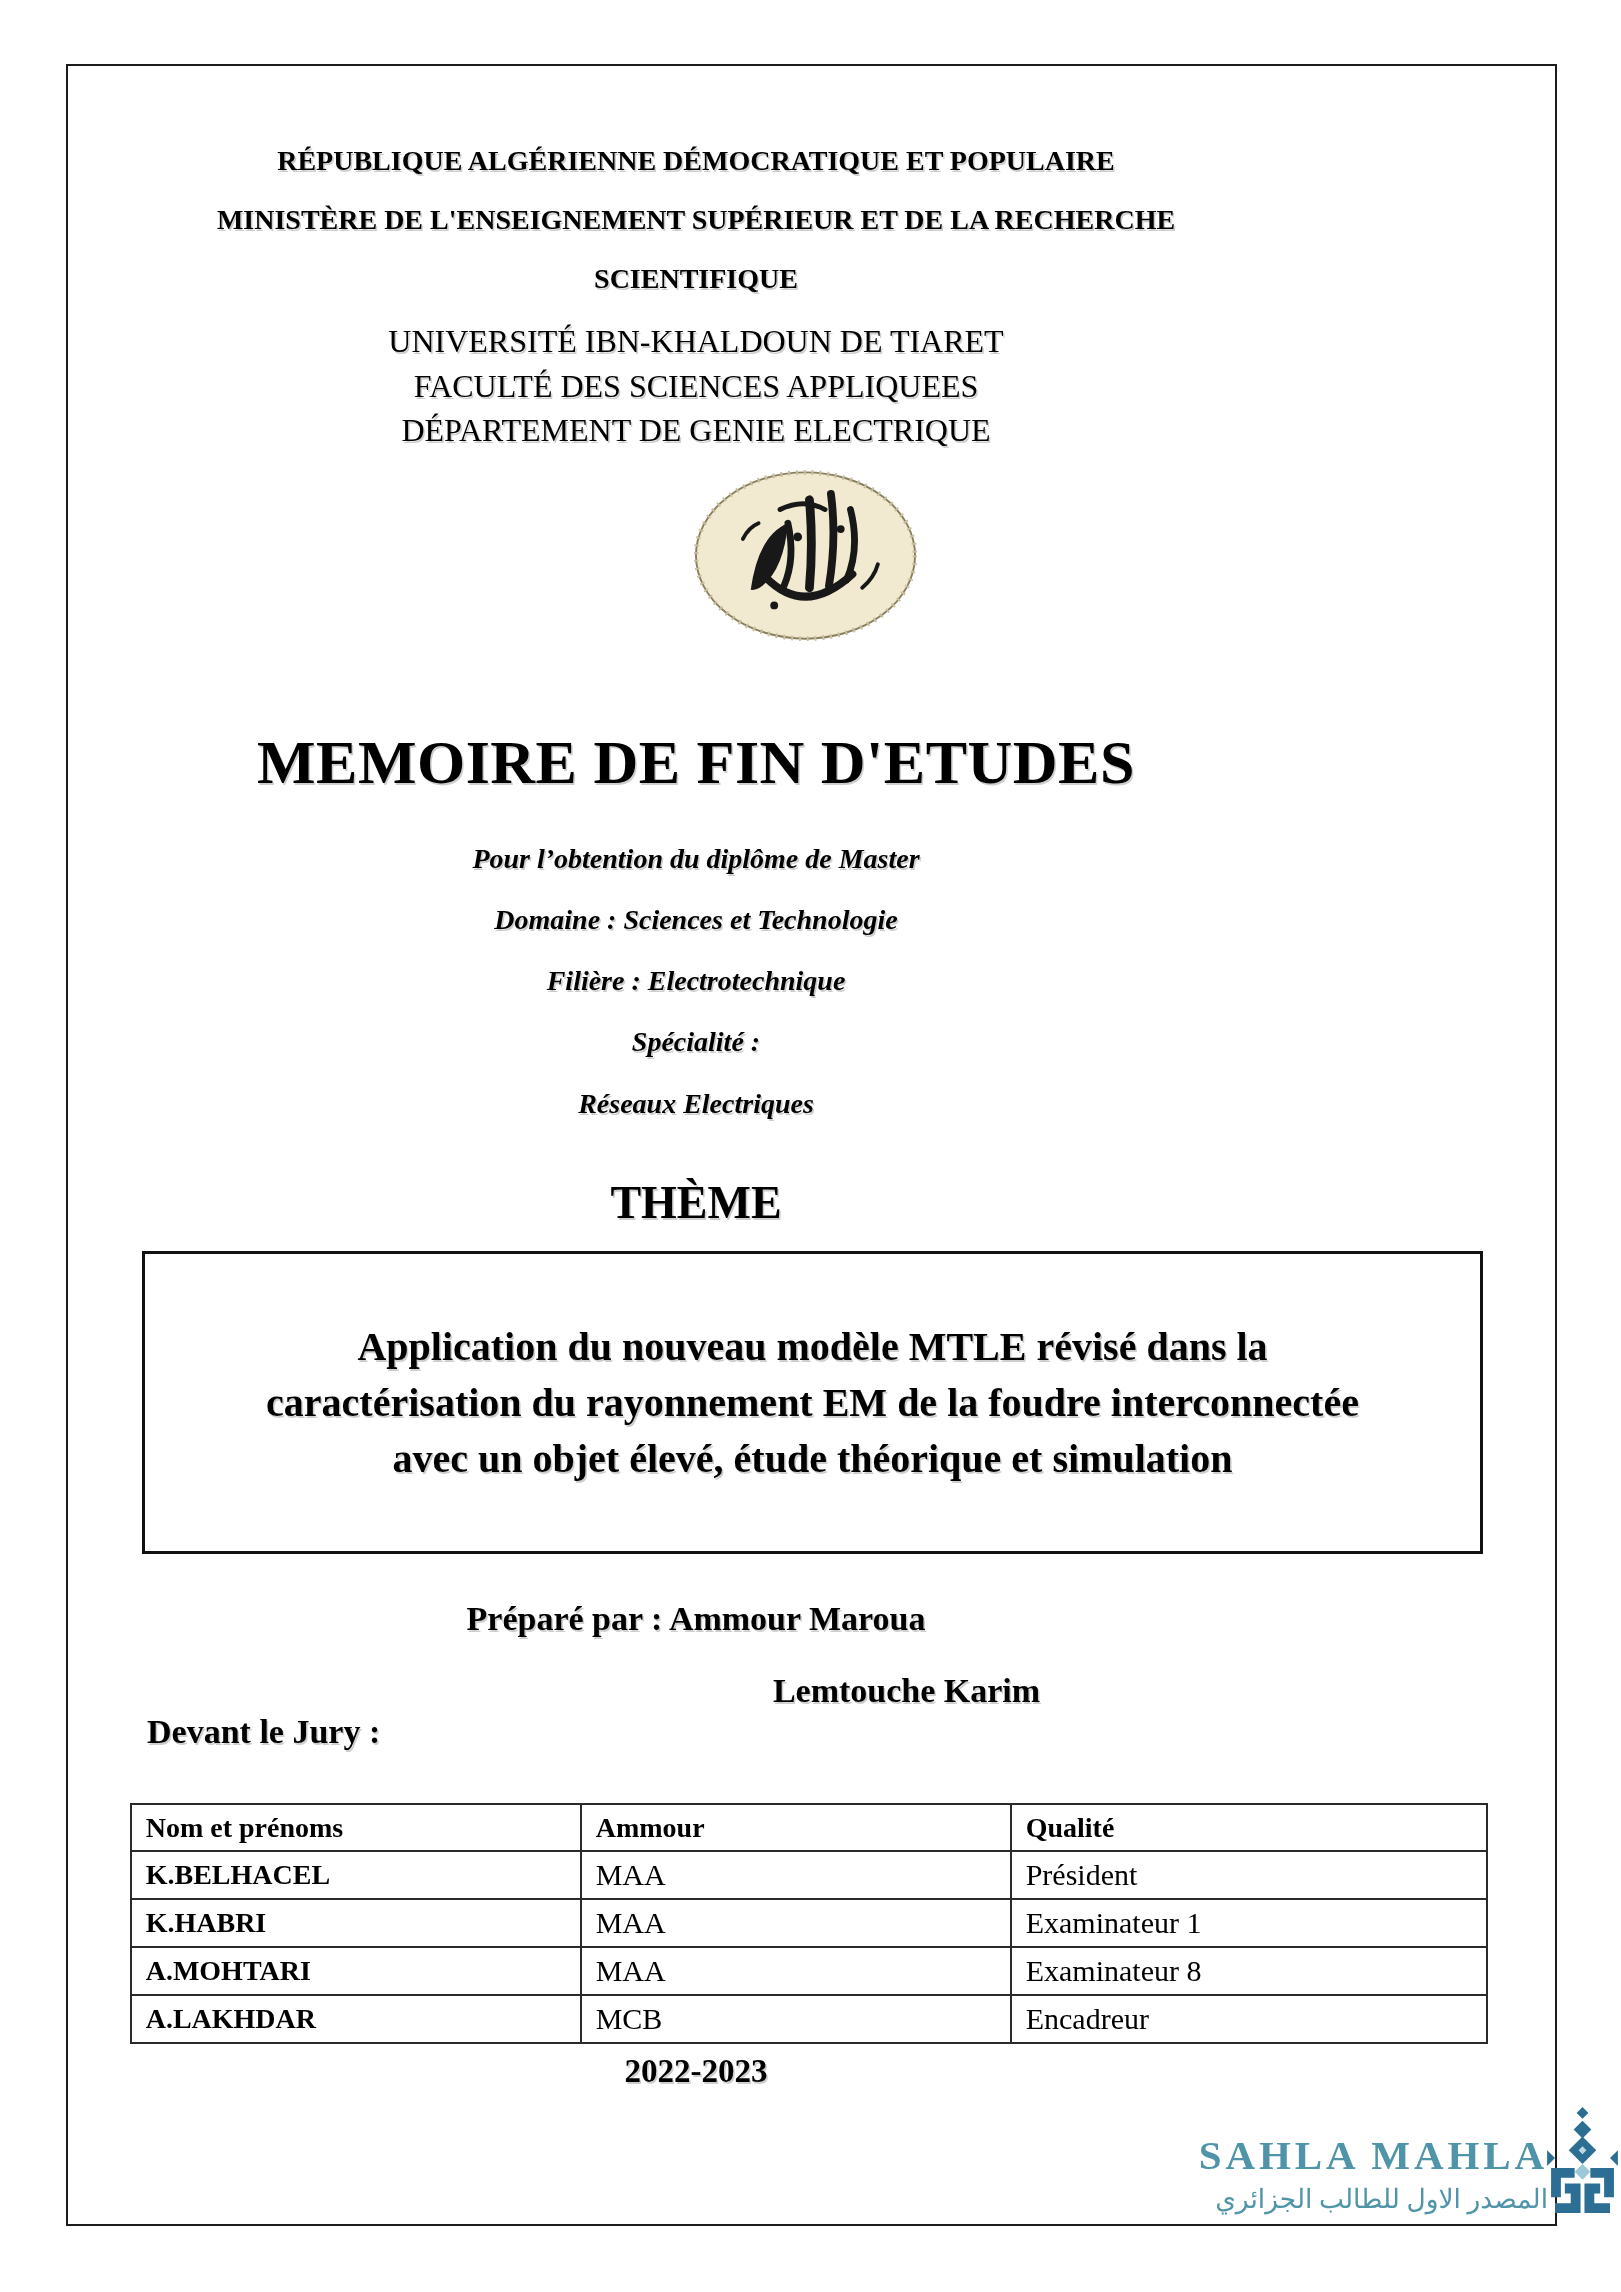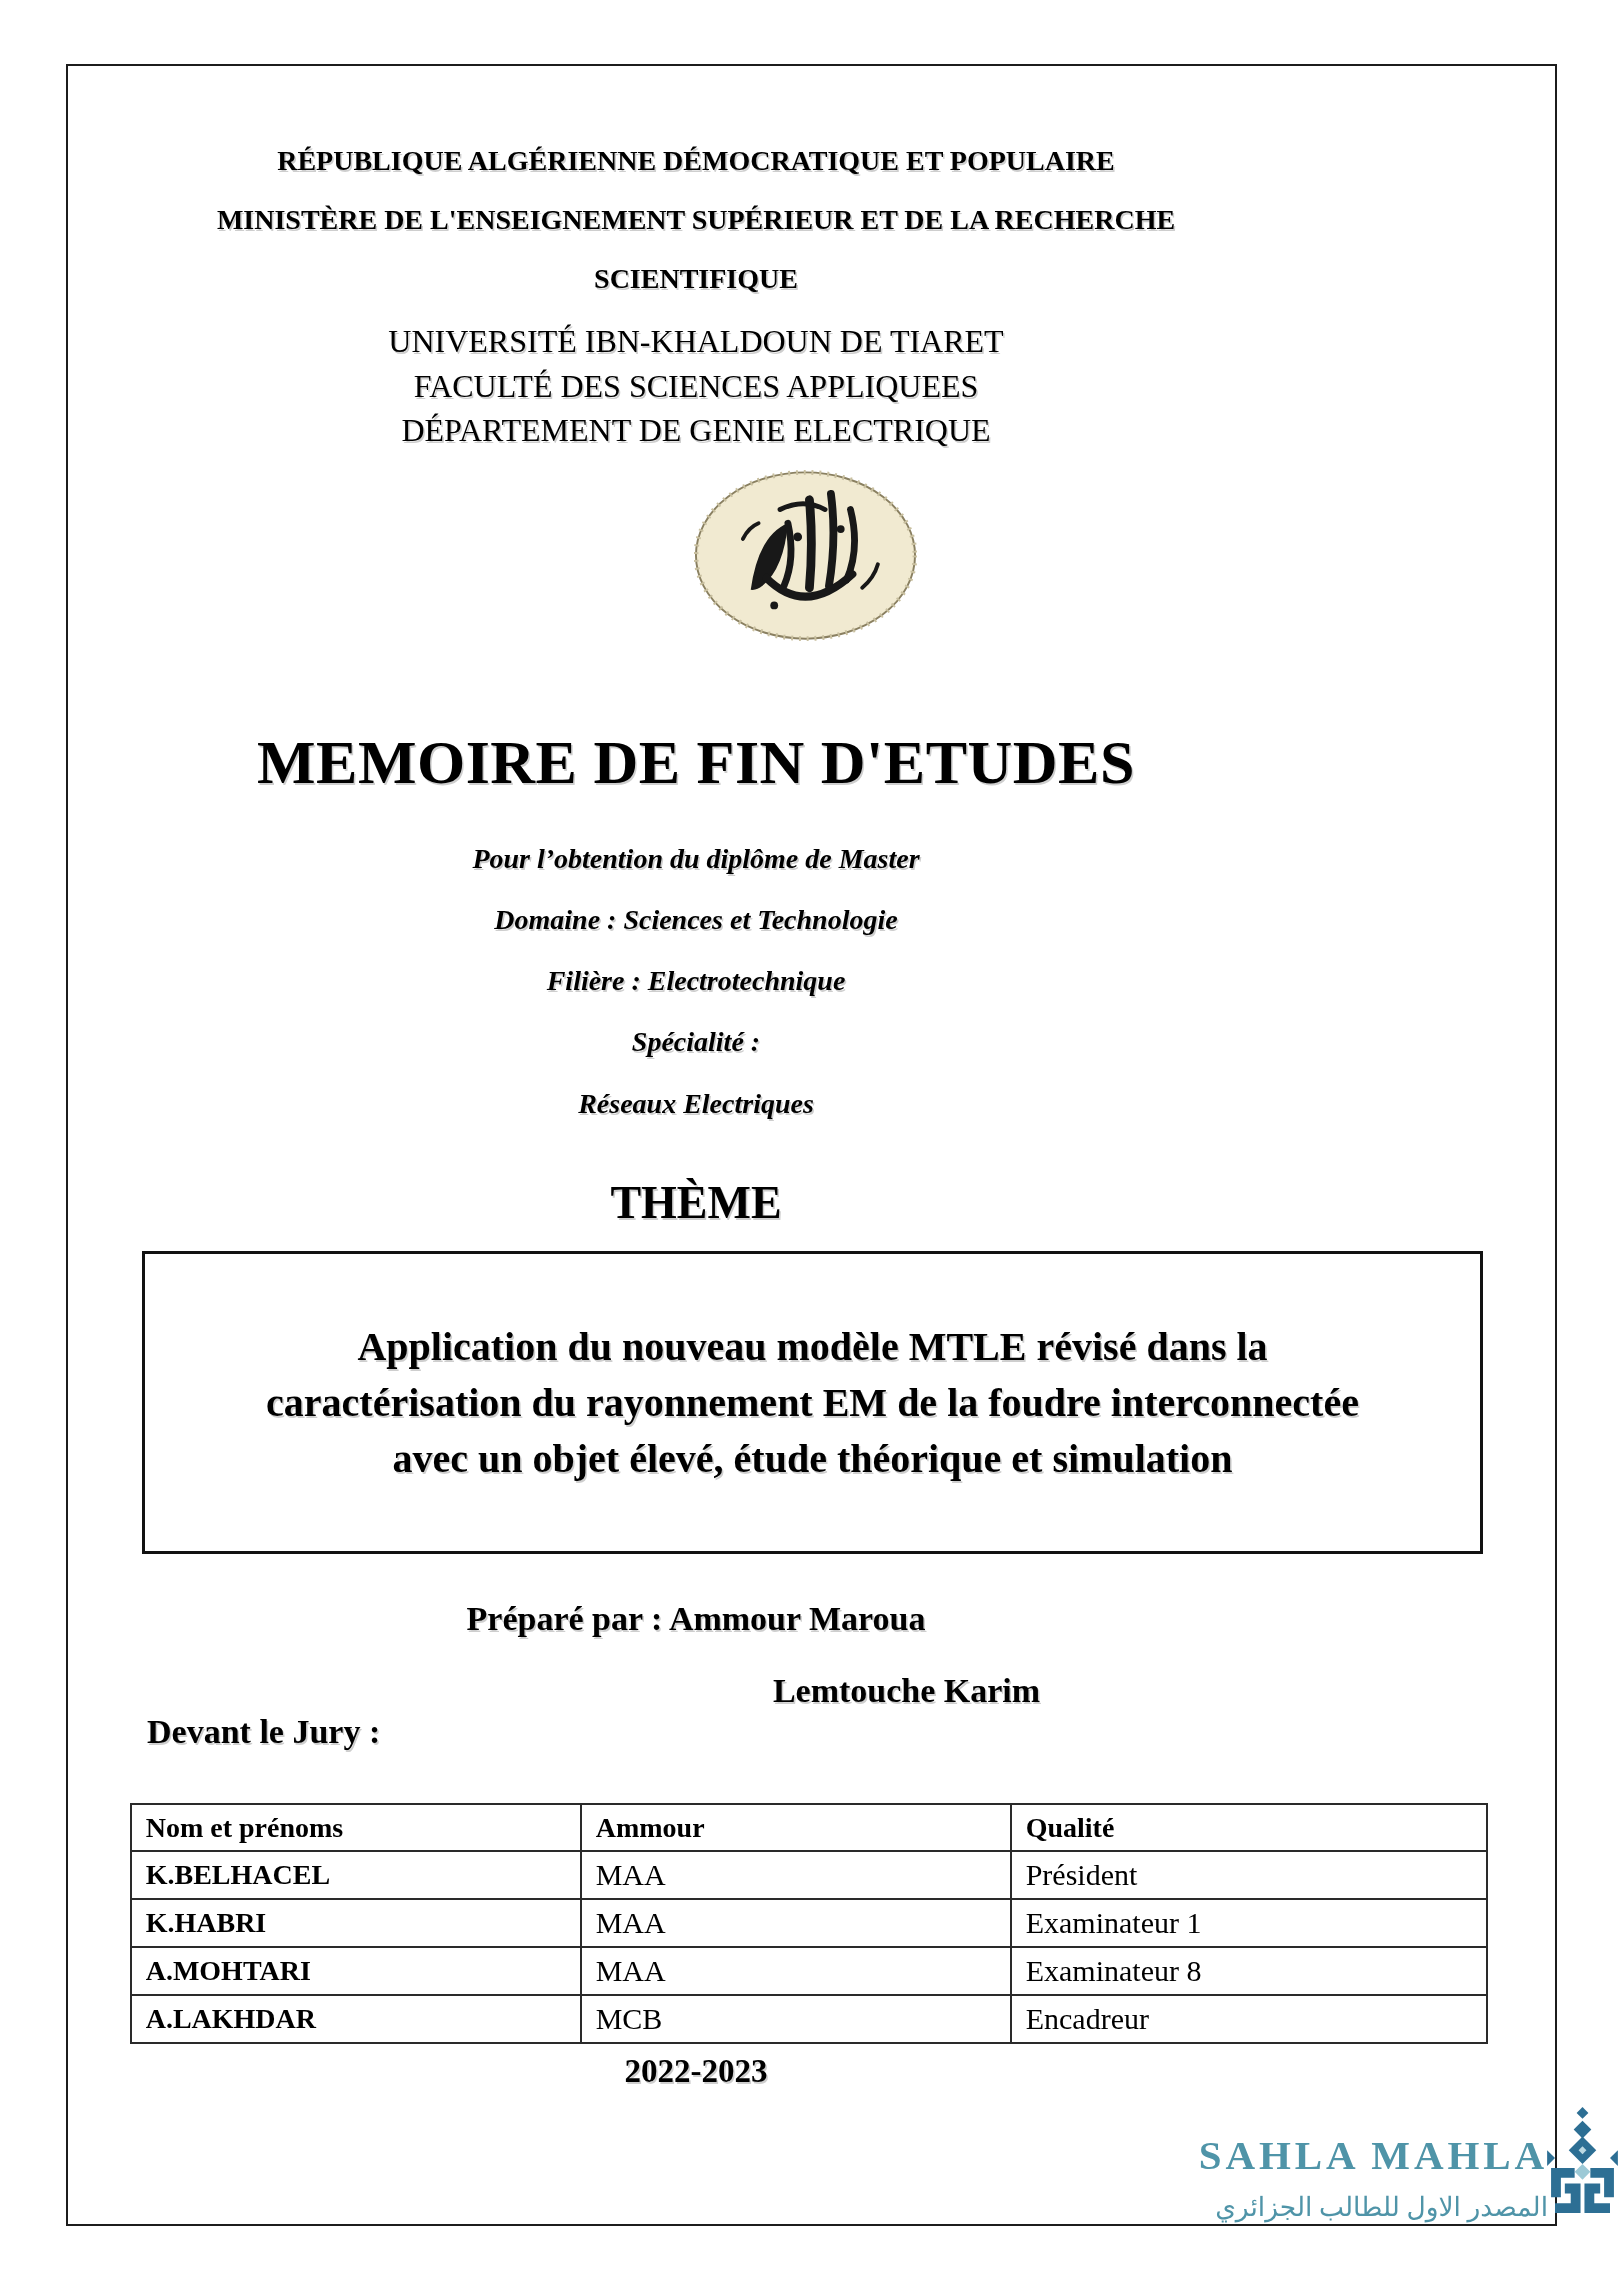--- a/index.html
+++ b/index.html
@@ -62,21 +62,21 @@
   }
   .brand-word {
     font-size: 41px; font-weight: bold;
     letter-spacing: 3.9px;
     line-height: 41px;
   }
   .brand-ar {
     direction: rtl;
     font-size: 26.5px;
     line-height: 33px;
-    margin-top: 15px;
+    margin-top: 7px;
   }
   .seal-wrap { position: absolute; left: 694px; top: 470px; width: 223px; height: 172px; }
   .kufic-wrap { position: absolute; left: 1547px; top: 2107px; width: 71px; height: 110px; }
 </style>
 </head>
 <body>
 
 <div class="page">
 
   <div class="frame"></div>

